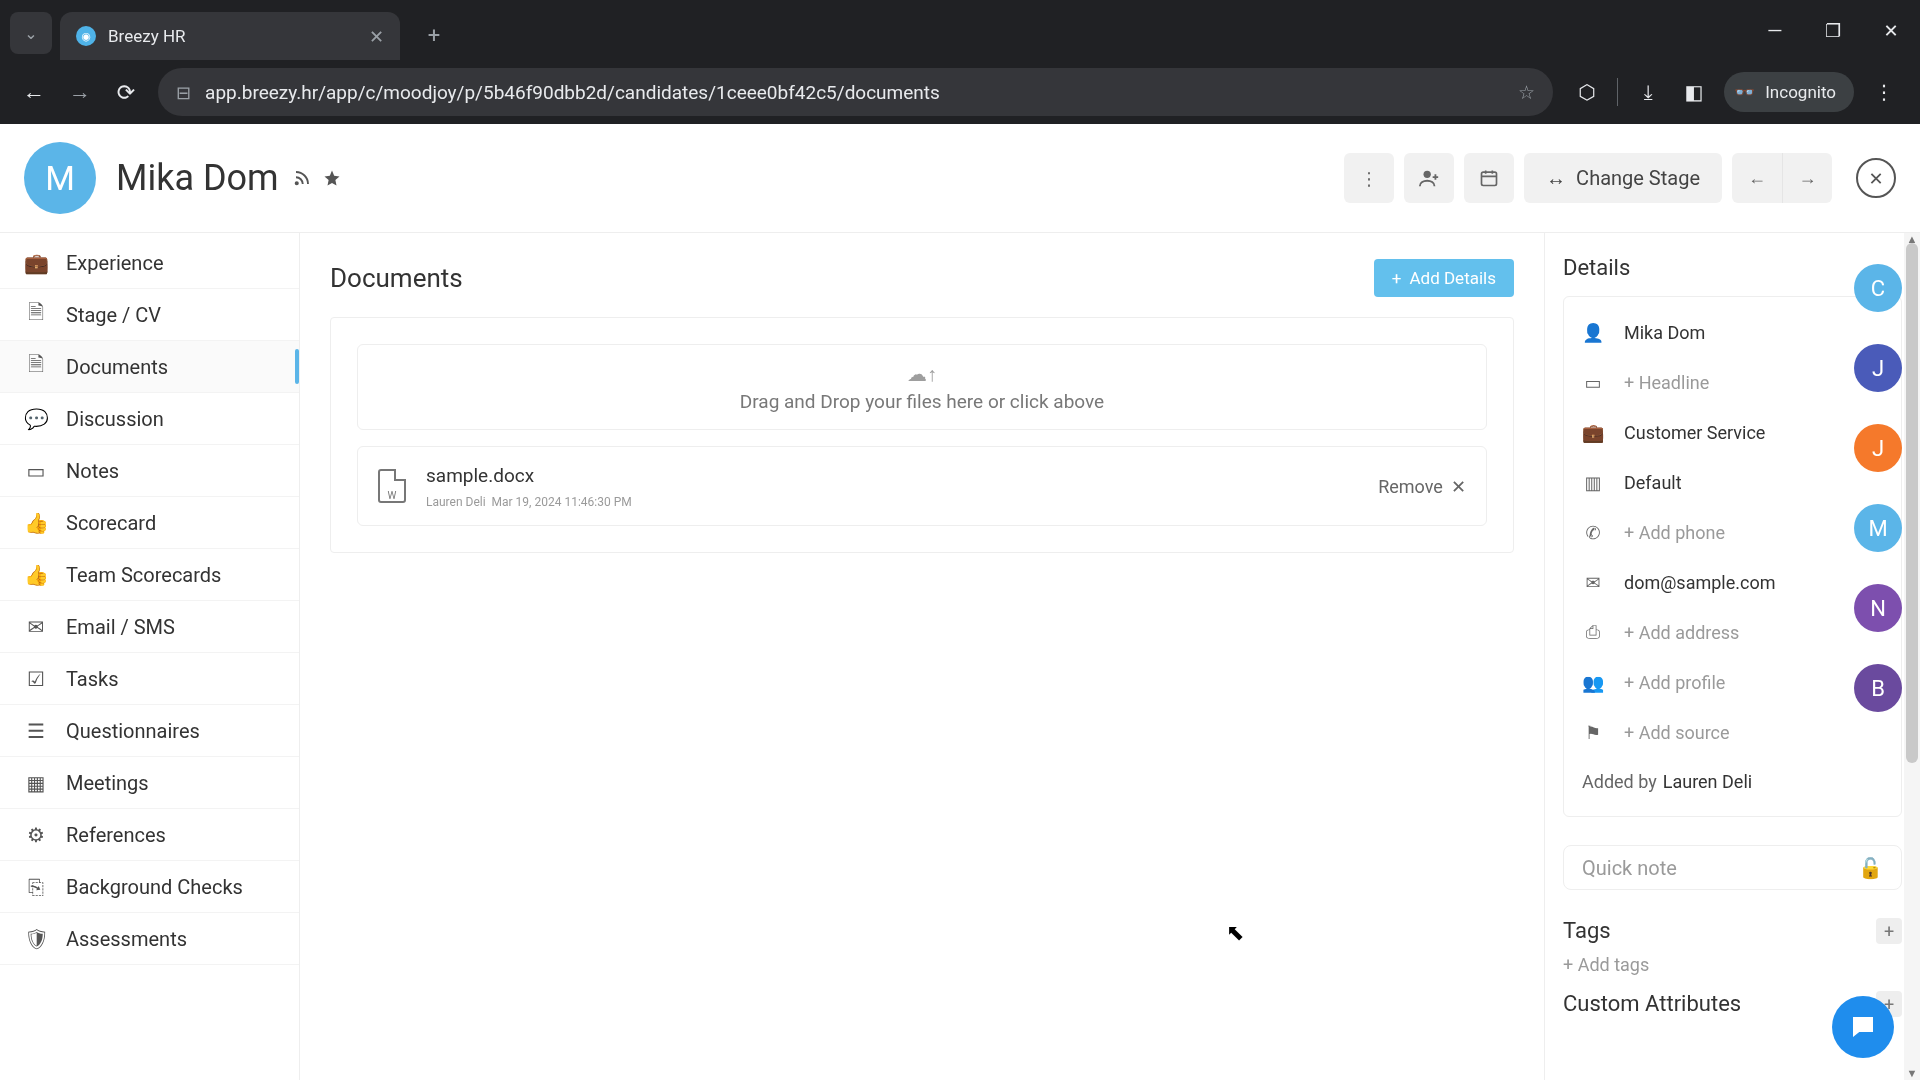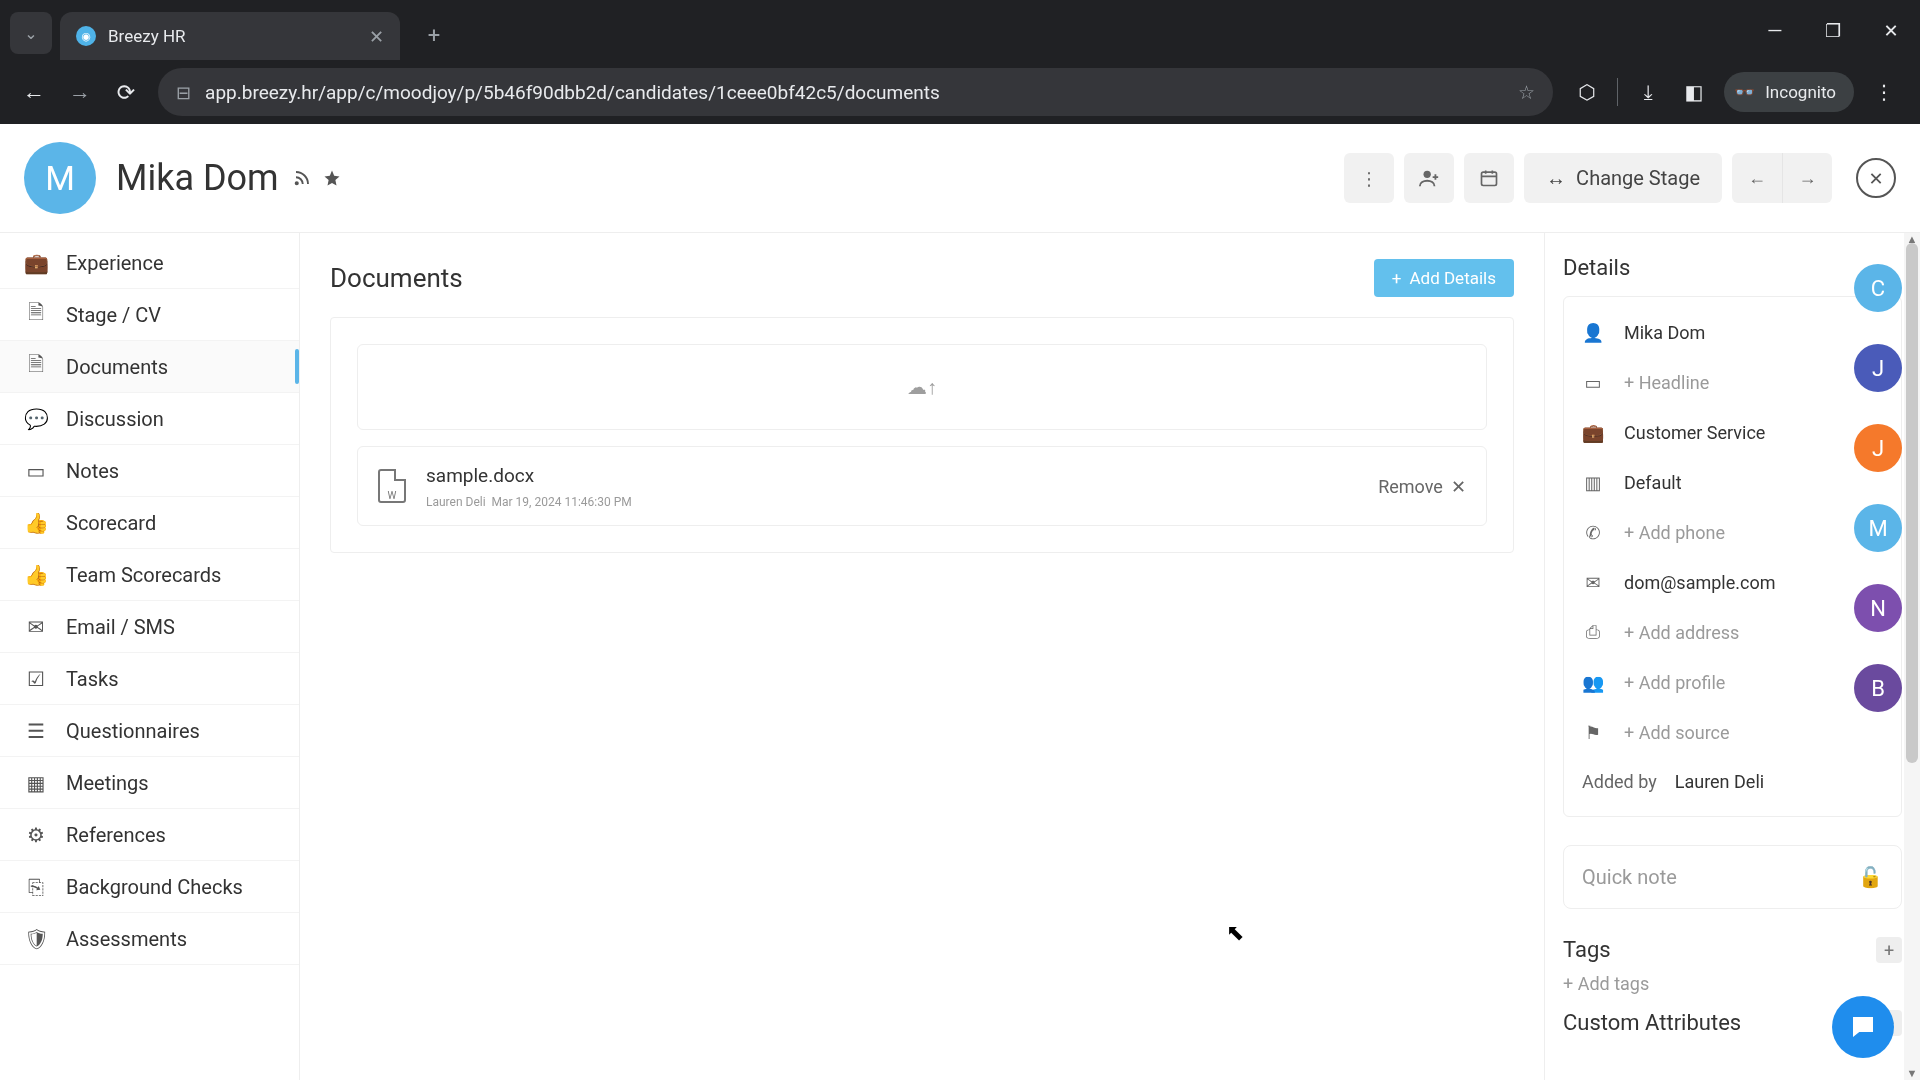--- a/index.html
+++ b/index.html
@@ -69,23 +69,23 @@
 .remove { margin-left:auto; color:#666; font-size: 18px; display:flex; gap:8px; align-items:center; }
 
 
 .details { width: 376px; border-left: 1px solid #eee; padding: 22px 18px 0 18px; overflow:hidden; position:relative; }
 .details-title { font-size: 22px; color:#333; margin-bottom: 16px; }
 .det-card { border:1px solid #eee; border-radius: 6px; padding: 10px 0; margin-bottom: 28px; }
 .det-row { height: 50px; display:flex; align-items:center; padding: 0 18px; gap: 20px; font-size: 18px; }
 .det-row .ic { width: 22px; color:#666; text-align:center; }
 .det-row.val { color:#333; }
 .det-row.ph { color:#9a9a9a; }
-.added-by { padding: 14px 18px; display:flex; gap: 18px; font-size: 18px; color:#333; }
+.added-by { padding: 14px 18px; display:flex; gap: 6px; font-size: 18px; color:#333; }
 .added-by .lbl { color:#666; }
-.quicknote { border:1px solid #eee; border-radius: 8px; height: 64px; display:flex; align-items:center; padding: 0 18px; color:#9a9a9a; font-size: 20px; justify-content:space-between; margin-bottom: 28px; }
+.quicknote { border:1px solid #eee; border-radius: 8px; height: 45px; display:flex; align-items:center; padding: 0 18px; color:#9a9a9a; font-size: 20px; justify-content:space-between; margin-bottom: 28px; }
 .sec-hd { display:flex; align-items:flex-start; justify-content:space-between; font-size: 22px; color:#333; margin-bottom: 10px; }
 .plus-sq { width:26px; height:26px; background:#eee; border-radius:4px; display:flex; align-items:center; justify-content:center; color:#777; font-size:18px; }
 .add-tags-link { color:#9a9a9a; font-size: 18px; margin-bottom: 16px; display:block; }
 
 
 .rail { position:absolute; right: 18px; top: 140px; display:flex; flex-direction:column; gap: 32px; }
 .rail .av { width: 48px; height: 48px; border-radius:50%; display:flex; align-items:center; justify-content:center; color:#fff; font-size: 22px; }
 
 
 .scroll-stub { position:absolute; right:0; top:0; bottom:0; width:16px; background:#f5f5f5; }
@@ -254,20 +254,21 @@
       <div class="main-hdr">
         <div class="main-title">Documents</div>
         <div class="add-doc">
           <span>+</span>
           <span>Add Details</span>
         </div>
       </div>
       <div class="card">
         <div class="dropzone">
           <span class="cloud">☁↑</span>
+          <span>Drag and Drop your files here or click above</span>
         </div>
         <div class="doc-row">
           <div class="doc-icn">W</div>
           <div class="doc-info">
             <span class="doc-name">sample.docx</span>
             <span class="doc-meta">
               <span>Lauren Deli</span>&nbsp;&nbsp;<span>Mar 19, 2024 11:46:30 PM</span>
             </span>
           </div>
           <div class="remove">

